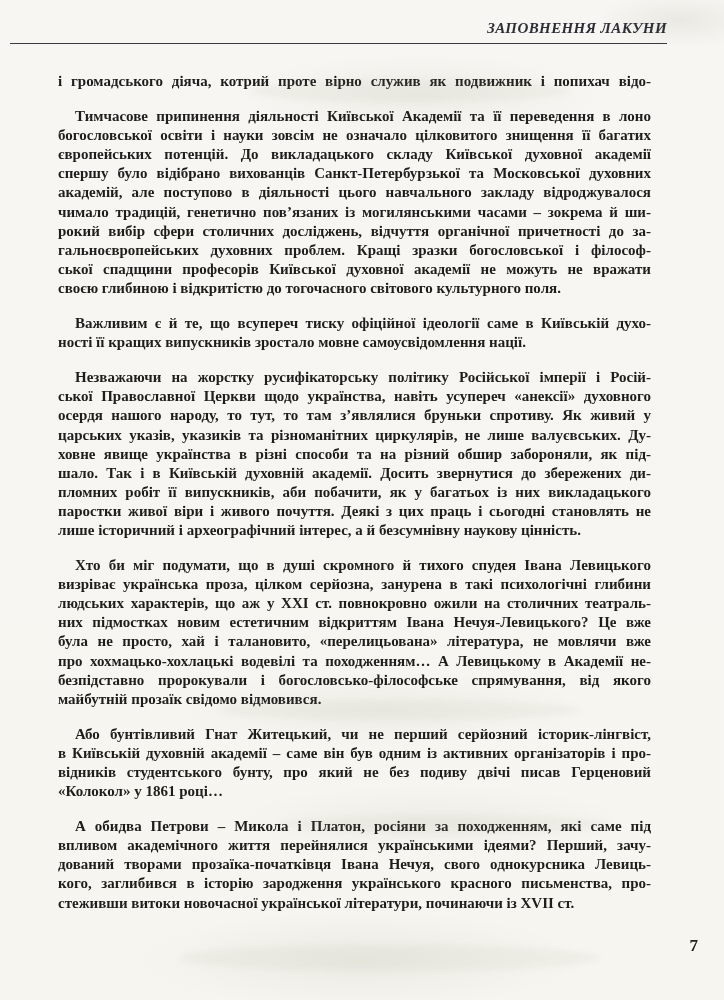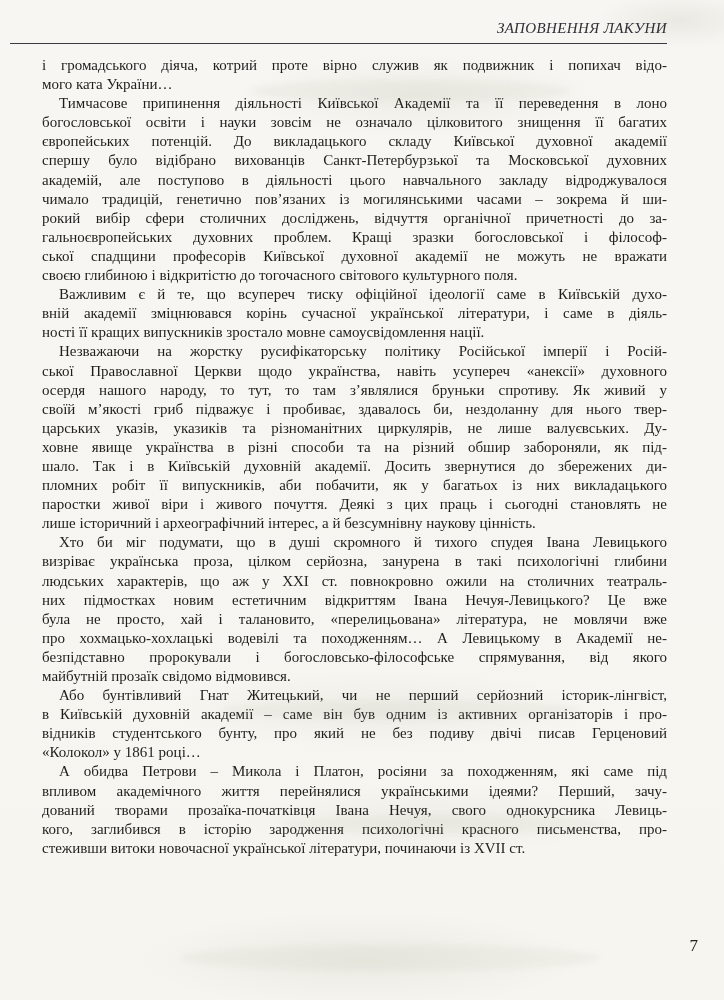--- a/index.html
+++ b/index.html
@@ -18,20 +18,21 @@
     width: 724px;
     height: 1000px;
     background:
       radial-gradient(ellipse 260px 60px at 420px 95px,  rgba(190,192,176,0.16), rgba(190,192,176,0) 70%),
       radial-gradient(ellipse 300px 55px at 380px 710px, rgba(188,190,174,0.15), rgba(188,190,174,0) 70%),
       radial-gradient(ellipse 280px 50px at 430px 820px, rgba(188,190,174,0.14), rgba(188,190,174,0) 70%),
       radial-gradient(ellipse 320px 70px at 360px 960px, rgba(185,187,172,0.18), rgba(185,187,172,0) 70%),
       radial-gradient(ellipse 120px 40px at 680px 20px,  rgba(180,180,170,0.20), rgba(180,180,170,0) 70%),
       linear-gradient(#f7f6f2, #f6f5f0);
     color: #201f1d;
+    font-weight: bold;
   }
   .running-head {
     position: absolute;
     top: 20px;
     left: 42px;
     right: 57px;
     text-align: right;
     font-style: italic;
     font-size: 15px;
     letter-spacing: 0.4px;
@@ -44,21 +45,21 @@
     right: 57px;
     height: 0;
     border-top: 1.6px solid #3c3c40;
   }
   .page-body {
     position: absolute;
     top: 56px;
     left: 42px;
     width: 625px;
   }
-  .para { margin: 0; padding: 0; }
+  .para { margin: 16px; padding: 0; }
   .line {
     font-size: 15px;
     line-height: 19.1px;
     white-space: normal;
     text-align: left;
     color: #1f1e1c;
   }
   .line.just {
     text-align: justify;
     text-align-last: justify;
@@ -82,44 +83,41 @@
 </head>
 <body>
 
 <div class="page">
   <div class="running-head">ЗАПОВНЕННЯ ЛАКУНИ</div>
   <div class="header-rule"></div>
 
   <div class="page-body">
       <div class="para">
         <div class="line just">і громадського діяча, котрий проте вірно служив як подвижник і попихач відо-</div>
-        <div class="line">мого ката України…</div>
       </div>
       <div class="para">
         <div class="line just ind">Тимчасове припинення діяльності Київської Академії та її переведення в лоно</div>
         <div class="line just">богословської освіти і науки зовсім не означало цілковитого знищення її багатих</div>
         <div class="line just">європейських потенцій. До викладацького складу Київської духовної академії</div>
         <div class="line just">спершу було відібрано вихованців Санкт-Петербурзької та Московської духовних</div>
         <div class="line just">академій, але поступово в діяльності цього навчального закладу відроджувалося</div>
         <div class="line just">чимало традицій, генетично пов’язаних із могилянськими часами – зокрема й ши-</div>
         <div class="line just">рокий вибір сфери столичних досліджень, відчуття органічної причетності до за-</div>
         <div class="line just">гальноєвропейських духовних проблем. Кращі зразки богословської і філософ-</div>
         <div class="line just">ської спадщини професорів Київської духовної академії не можуть не вражати</div>
         <div class="line">своєю глибиною і відкритістю до тогочасного світового культурного поля.</div>
       </div>
       <div class="para">
         <div class="line just ind">Важливим є й те, що всупереч тиску офіційної ідеології саме в Київській духо-</div>
-        <div class="line just">вній академії зміцнювався корінь сучасної української літератури, і саме в діяль-</div>
         <div class="line">ності її кращих випускників зростало мовне самоусвідомлення нації.</div>
       </div>
       <div class="para">
         <div class="line just ind">Незважаючи на жорстку русифікаторську політику Російської імперії і Росій-</div>
         <div class="line just">ської Православної Церкви щодо українства, навіть усупереч «анексії» духовного</div>
         <div class="line just">осердя нашого народу, то тут, то там з’являлися бруньки спротиву. Як живий у</div>
-        <div class="line just">своїй м’якості гриб підважує і пробиває, здавалось би, нездоланну для нього твер-</div>
         <div class="line just">царських указів, указиків та різноманітних циркулярів, не лише валуєвських. Ду-</div>
         <div class="line just">ховне явище українства в різні способи та на різний обшир забороняли, як під-</div>
         <div class="line just">шало. Так і в Київській духовній академії. Досить звернутися до збережених ди-</div>
         <div class="line just">пломних робіт її випускників, аби побачити, як у багатьох із них викладацького</div>
         <div class="line just">паростки живої віри і живого почуття. Деякі з цих праць і сьогодні становлять не</div>
         <div class="line">лише історичний і археографічний інтерес, а й безсумнівну наукову цінність.</div>
       </div>
       <div class="para">
         <div class="line just ind">Хто би міг подумати, що в душі скромного й тихого спудея Івана Левицького</div>
         <div class="line just">визріває українська проза, цілком серйозна, занурена в такі психологічні глибини</div>
@@ -133,21 +131,21 @@
       <div class="para">
         <div class="line just ind">Або бунтівливий Гнат Житецький, чи не перший серйозний історик-лінгвіст,</div>
         <div class="line just">в Київській духовній академії – саме він був одним із активних організаторів і про-</div>
         <div class="line just">відників студентського бунту, про який не без подиву двічі писав Герценовий</div>
         <div class="line">«Колокол» у 1861 році…</div>
       </div>
       <div class="para">
         <div class="line just ind">А обидва Петрови – Микола і Платон, росіяни за походженням, які саме під</div>
         <div class="line just">впливом академічного життя перейнялися українськими ідеями? Перший, зачу-</div>
         <div class="line just">дований творами прозаїка-початківця Івана Нечуя, свого однокурсника Левиць-</div>
-        <div class="line just">кого, заглибився в історію зародження психологічні красного письменства, про-</div>
+        <div class="line just">кого, заглибився в історію зародження українського красного письменства, про-</div>
         <div class="line">стеживши витоки новочасної української літератури, починаючи із XVII ст.</div>
       </div>
     </div>
 
   <div class="page-number">7</div>
 
   <div class="smudge" style="left:250px; top:80px; width:320px; height:22px;"></div>
   <div class="smudge" style="left:220px; top:700px; width:360px; height:20px;"></div>
   <div class="smudge" style="left:280px; top:815px; width:330px; height:18px;"></div>
   <div class="smudge" style="left:180px; top:945px; width:420px; height:26px;"></div>

